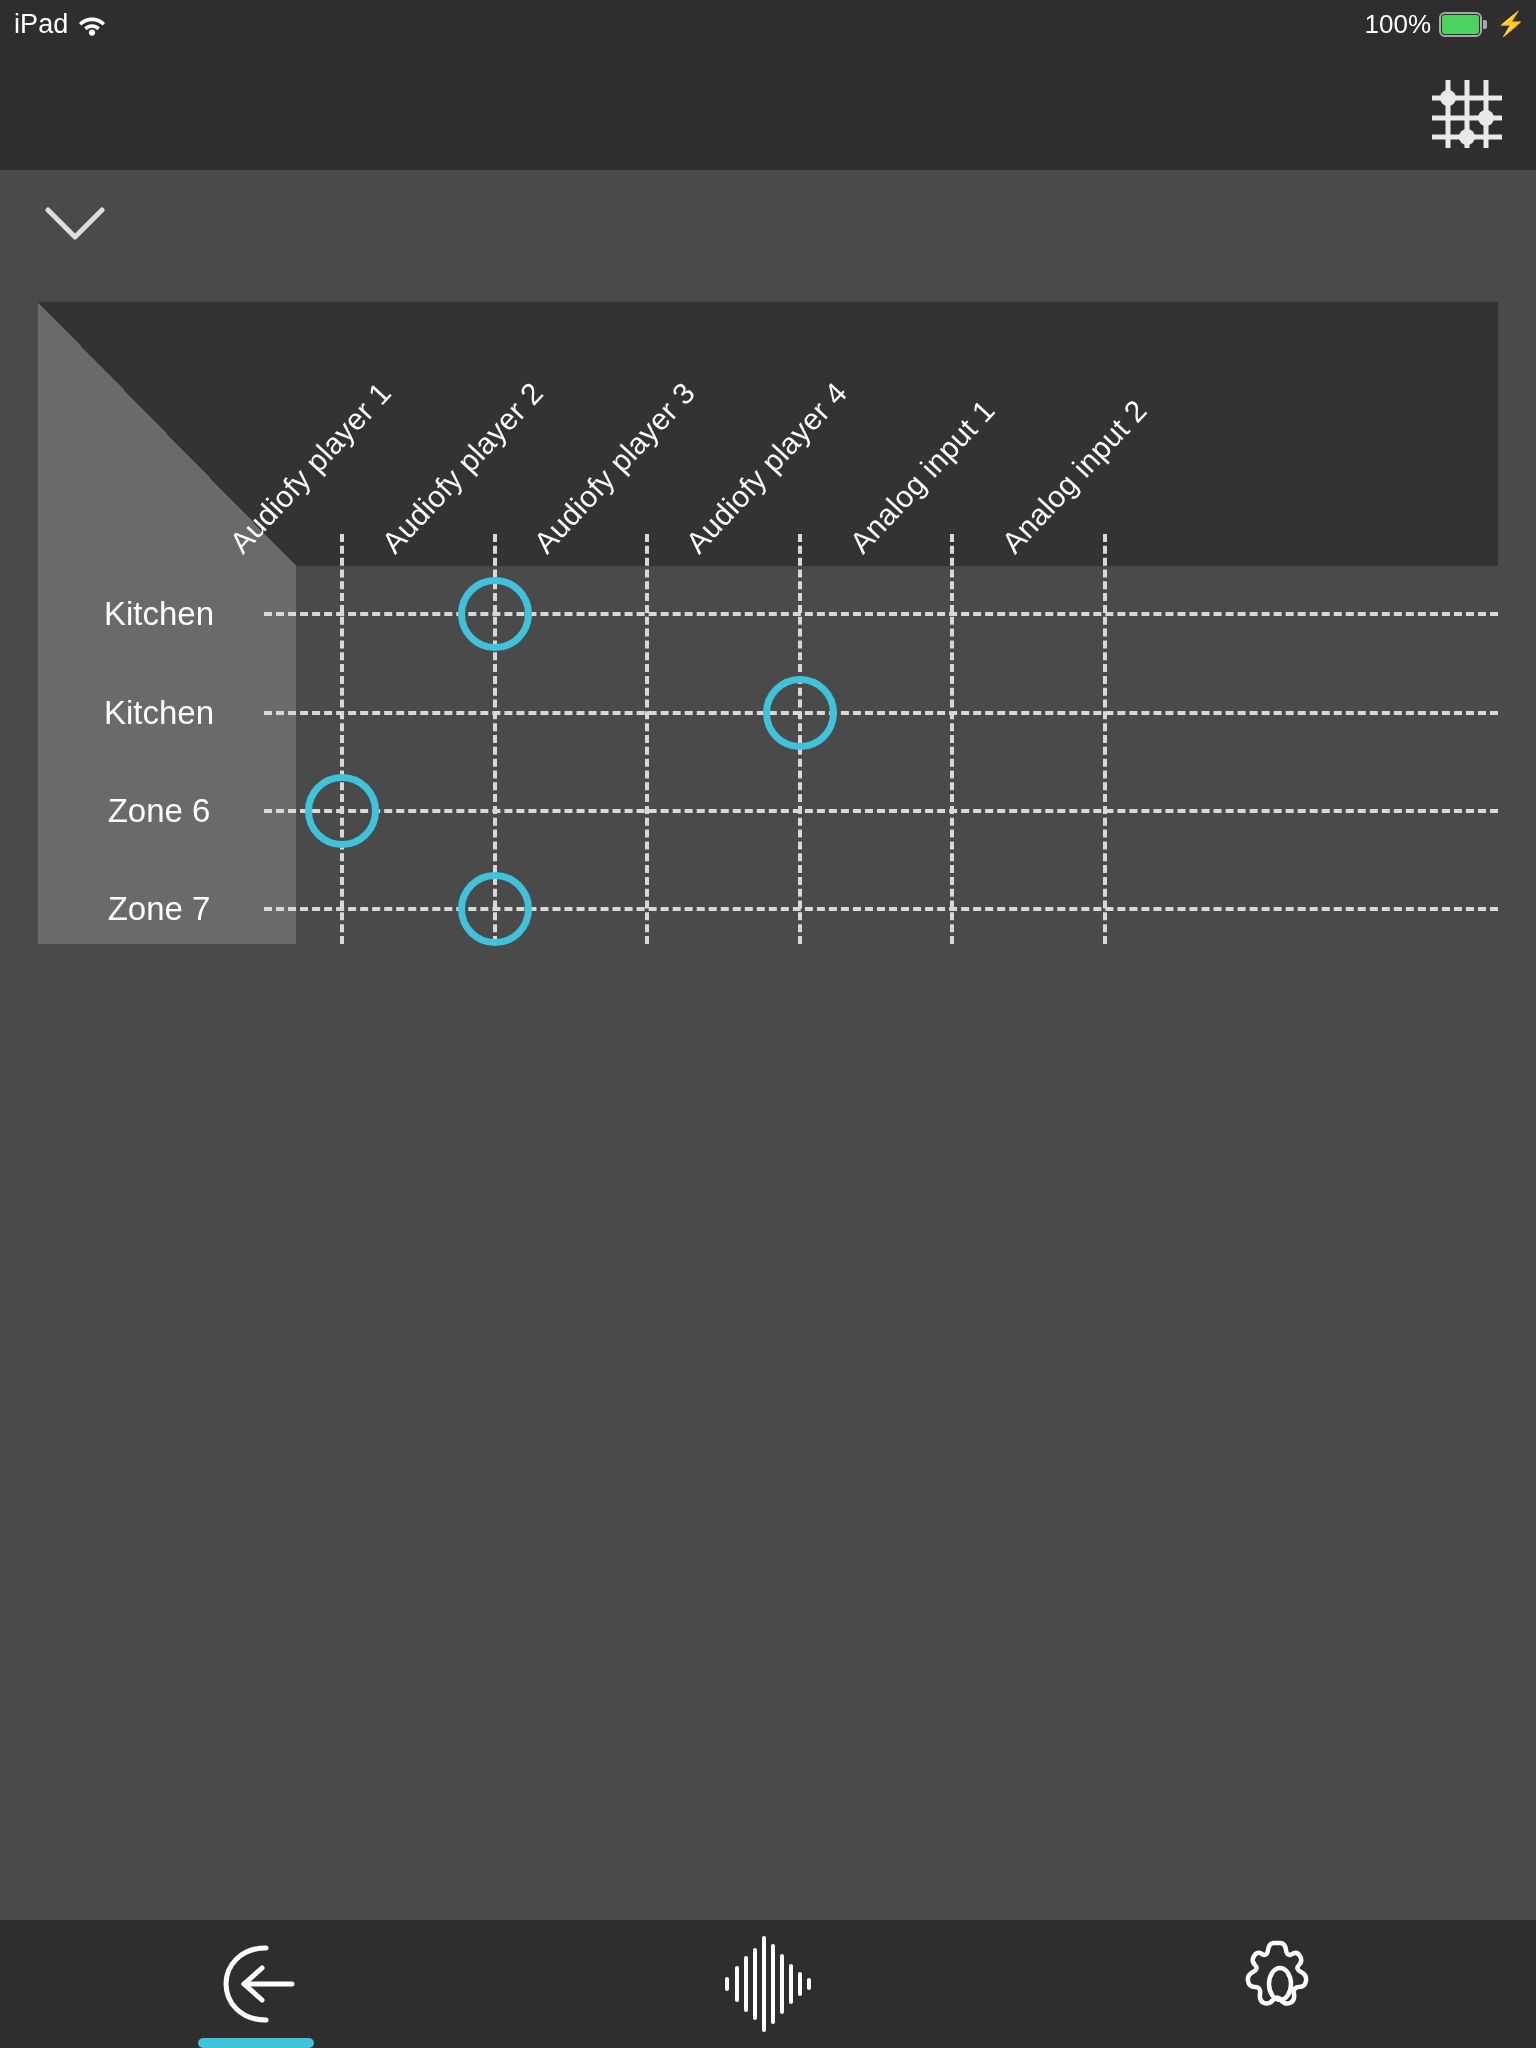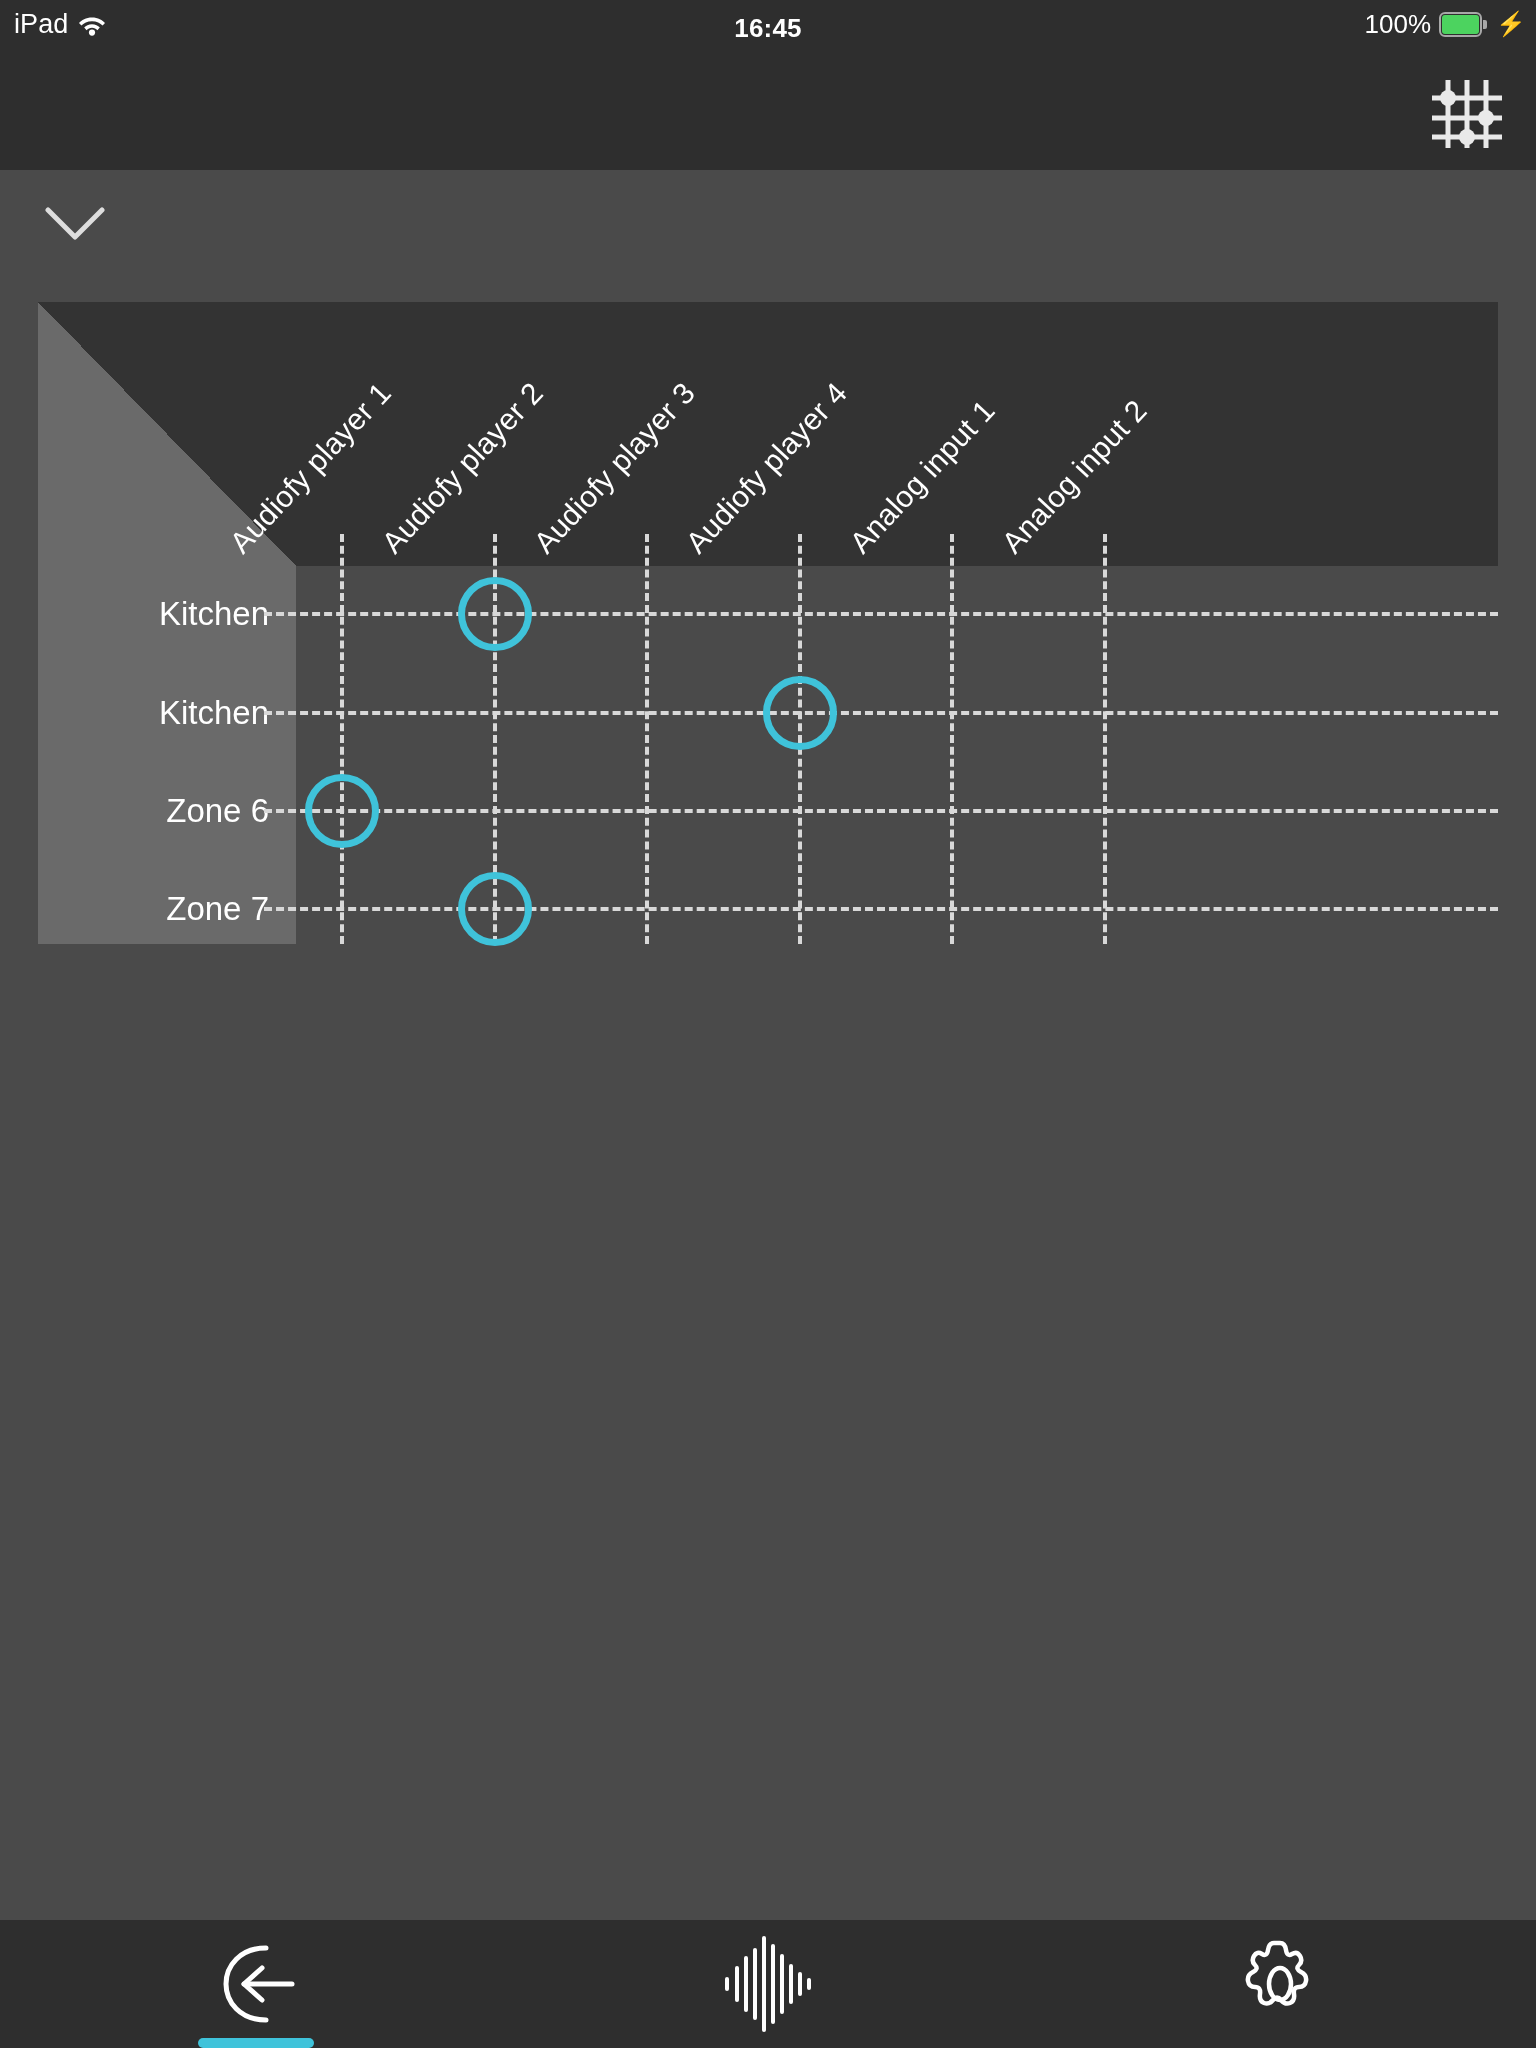--- a/index.html
+++ b/index.html
@@ -83,21 +83,21 @@
     color: #ffffff; font-size: 30px; letter-spacing: 0.3px;
     cursor: pointer;
   }
   
   .row-rail {
     position: absolute; left: 0; top: 264px; width: 258px; height: 378px;
     background: #6a6a6a;
   }
   .row-label {
     position: absolute; right: 27px; width: 220px;
-    text-align: right; color: #ffffff; font-size: 33px;
+    text-align: center; color: #ffffff; font-size: 33px;
     transform: translateY(-50%); white-space: nowrap; cursor: pointer;
   }
   
   .grid-area {
     position: absolute; left: 258px; top: 264px;
     width: 1202px; height: 378px;
   }
   .hline {
     position: absolute; left: -32px; width: 1234px; height: 0;
     border-top: 4px dashed #d8d8d8;
@@ -143,21 +143,20 @@
     <div class="sb-left">
       <span class="sb-device">iPad</span>
       <span class="sb-wifi">
         <svg width="30" height="24" viewBox="0 0 30 24">
           <path d="M15 4.5 C 9 4.5 4.5 7.2 2 10 L 4.4 12.6 C 6.6 10.2 10.4 8.2 15 8.2 C 19.6 8.2 23.4 10.2 25.6 12.6 L 28 10 C 25.5 7.2 21 4.5 15 4.5 Z" fill="#ffffff"></path>
           <path d="M15 11.2 C 11.6 11.2 8.9 12.7 7.2 14.6 L 9.6 17.2 C 10.9 15.8 12.8 14.8 15 14.8 C 17.2 14.8 19.1 15.8 20.4 17.2 L 22.8 14.6 C 21.1 12.7 18.4 11.2 15 11.2 Z" fill="#ffffff"></path>
           <circle cx="15" cy="19.6" r="3.1" fill="#ffffff"></circle>
         </svg>
       </span>
     </div>
-    <div class="sb-center">16:45</div>
     <div class="sb-right">
       <span class="sb-batt-pct">100%</span>
       <span class="batt">
         <span class="batt-body"></span>
         <span class="batt-fill"></span>
         <span class="batt-cap"></span>
       </span>
       <span class="bolt">⚡</span>
     </div>
   </div>

